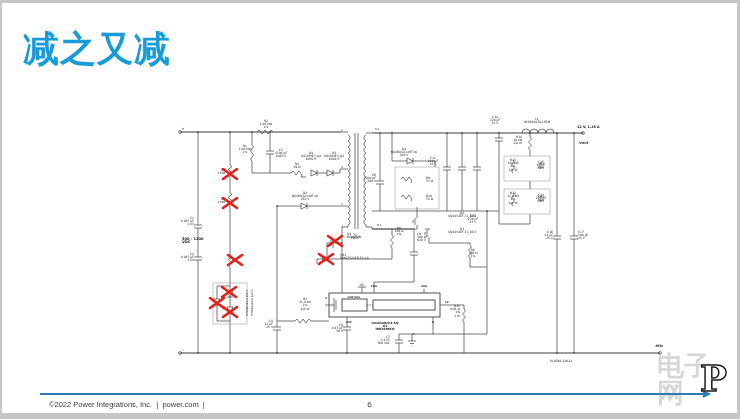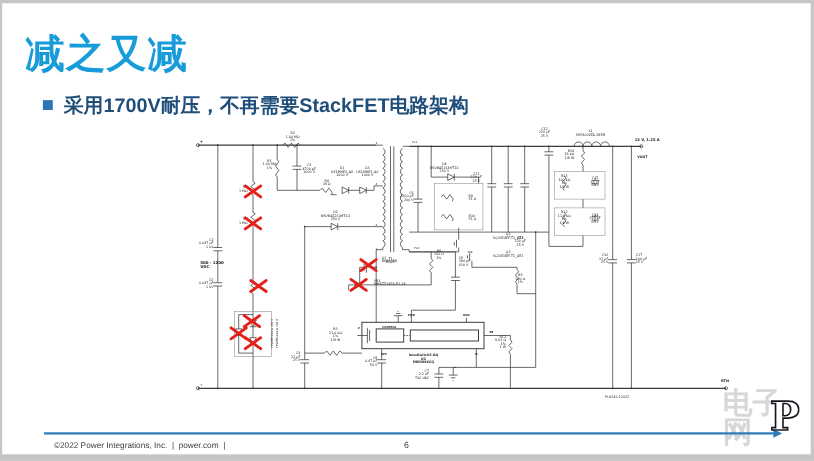--- a/index.html
+++ b/index.html
@@ -35,24 +35,20 @@
   #wm-com{left:649px;top:369px;font-size:29px;letter-spacing:-1px;}
   #pi-logo{position:absolute;left:695px;top:355px;z-index:3;}
 </style>
 </head>
 <body>
 
 <div id="slide">
 
   <div id="title">减之又减</div>
 
-  <div id="bullet-row">
-    <div id="bullet-square"></div>
-    <div id="bullet-text">采用1700V耐压，不再需要StackFET电路架构</div>
-  </div>
 
   <div id="schematic">
     <svg id="schem" viewBox="0 0 540 262">
 
       <path class="rail" d="M3,23 H165"></path>
       <path class="rail" d="M195,24 H406"></path>
       <path class="rail" d="M3,244 H483"></path>
       <circle class="wire" cx="3" cy="23" r="1.4"></circle>
       <circle class="wire" cx="3" cy="244" r="1.4"></circle>
       <circle class="wire" cx="406" cy="24" r="1.4"></circle>

